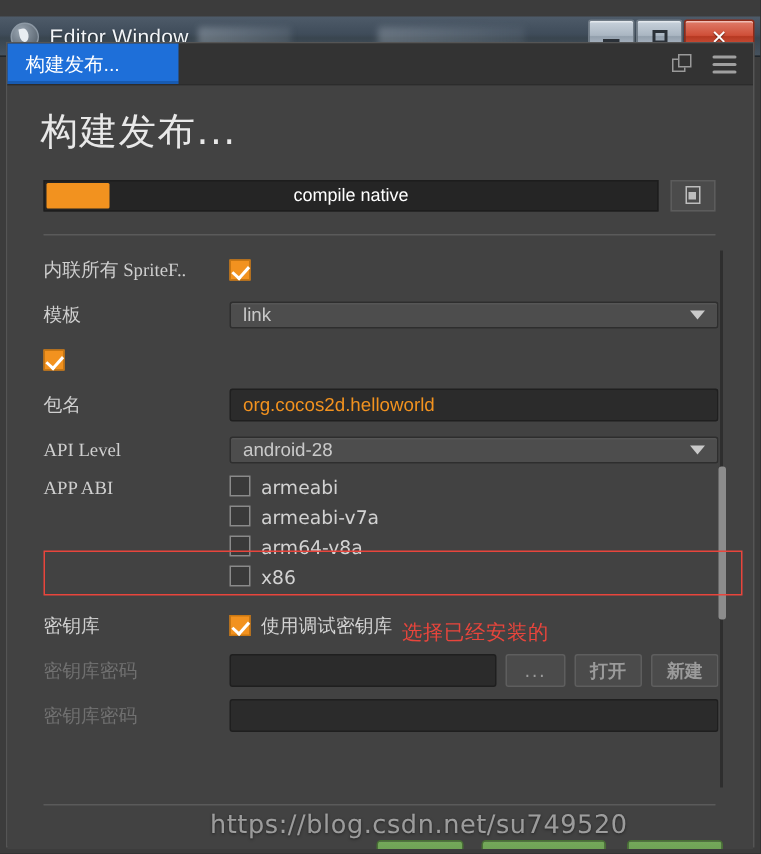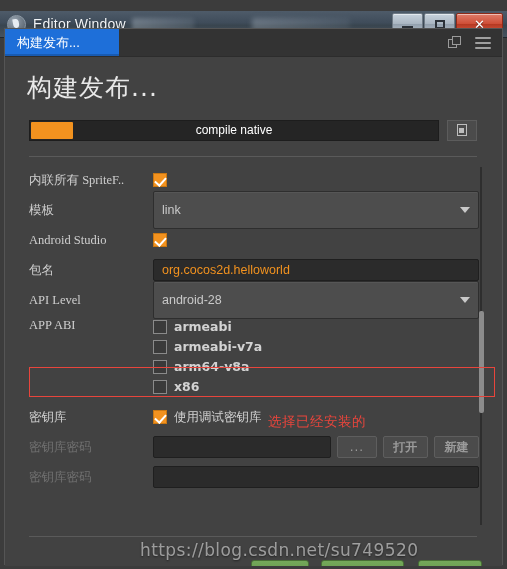--- a/index.html
+++ b/index.html
@@ -138,21 +138,21 @@
     display:inline-block;position:relative;cursor:pointer;flex:0 0 auto;
   }
   .cb.on{background:#f2921f;border-color:#c97712;}
   .cb.on::after{
     content:"";position:absolute;left:3px;top:1px;width:5px;height:9px;
     border:solid #ffffff;border-width:0 2px 2px 0;transform:rotate(42deg);
   }
   .cb-text{color:#d2d2d2;font-size:12.5px;margin-left:7px;font-family:"DejaVu Sans",sans-serif;}
 
   .select{
-    flex:1 1 auto;height:38px;background:#4d4d4d;border:1px solid #2e2e2e;border-radius:2px;
+    flex:1 1 auto;height:18px;background:#4d4d4d;border:1px solid #2e2e2e;border-radius:2px;
     display:flex;align-items:center;padding:0 8px;color:#c9c9c9;font-size:12.5px;
     box-sizing:border-box;cursor:pointer;position:relative;
     box-shadow:inset 0 1px 0 rgba(255,255,255,.05);
   }
   .select .caret{
     margin-left:auto;width:0;height:0;border-left:5px solid transparent;border-right:5px solid transparent;
     border-top:6px solid #c9c9c9;
   }
   .input{
     flex:1 1 auto;height:22px;background:#2b2b2b;border:1px solid #1f1f1f;border-radius:2px;
@@ -165,21 +165,21 @@
 
   .sm-btn{
     height:22px;margin-left:6px;background:#4b4b4b;border:1px solid #5e5e5e;border-radius:2px;
     display:flex;align-items:center;justify-content:center;color:#9b9b9b;font-size:12px;
     box-sizing:border-box;cursor:pointer;font-family:"DejaVu Sans",sans-serif;
   }
   .sm-btn.dots{width:44px;letter-spacing:1px;}
   .sm-btn.w54{width:50px;font-weight:bold;}
 
   .abi-list{display:flex;flex-direction:column;gap:3px;padding-left:136px;padding-top:2px;}
-  .abi-item{display:flex;align-items:flex-end;height:17px;font-weight:bold;}
+  .abi-item{display:flex;align-items:flex-start;height:17px;}
 
   
   .sbar{position:absolute;left:475px;top:110px;width:2px;height:358px;background:#2e2e2e;}
   .sthumb{position:absolute;left:474px;top:254px;width:5px;height:102px;background:#8c8c8c;border-radius:2px;cursor:pointer;}
 
   
   .redbox{
     position:absolute;left:24px;top:310px;width:466px;height:30px;
     border:1.4px solid #e8453c;box-sizing:border-box;pointer-events:none;
   }
@@ -275,21 +275,20 @@
 
           <div class="row">
             <div class="lbl">模板</div>
             <div class="select">
               <span>link</span>
               <span class="caret"></span>
             </div>
           </div>
 
           <div class="row">
-            <div class="lbl">Android Studio</div>
             <div class="cb on"></div>
           </div>
 
           <div class="row">
             <div class="lbl">包名</div>
             <div class="input">
               <span>org.cocos2d.helloworld</span>
             </div>
           </div>
 

